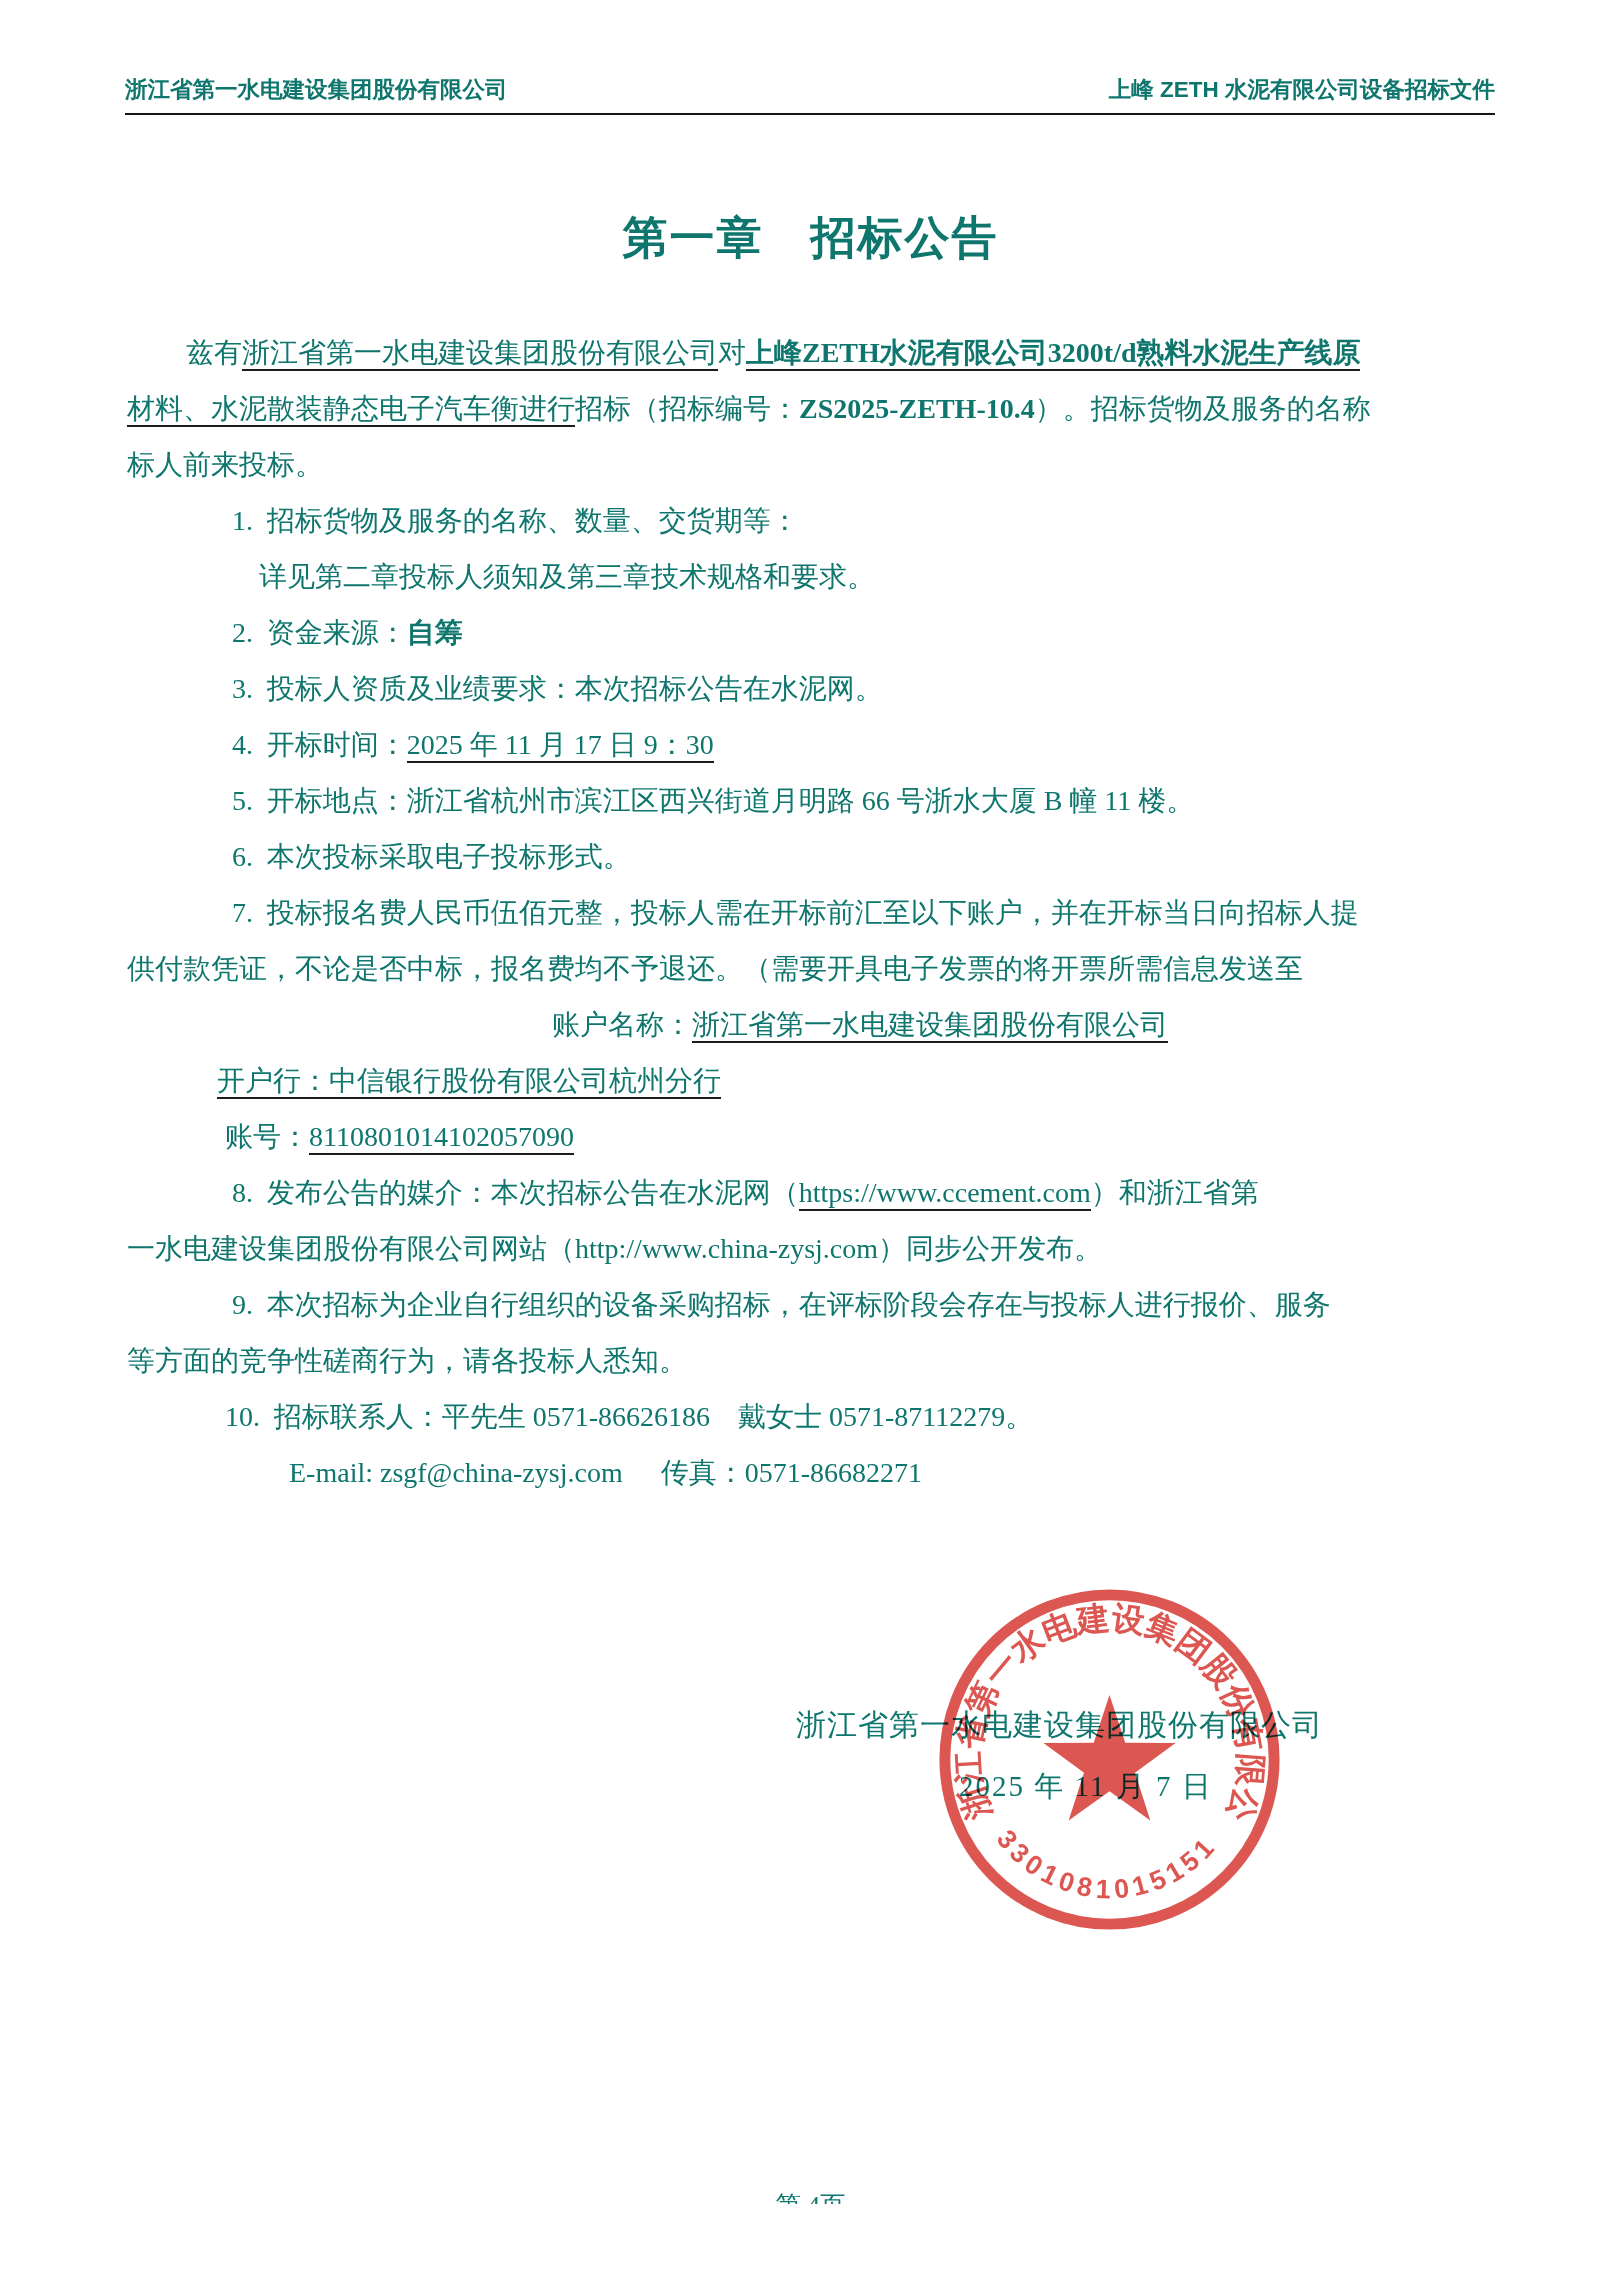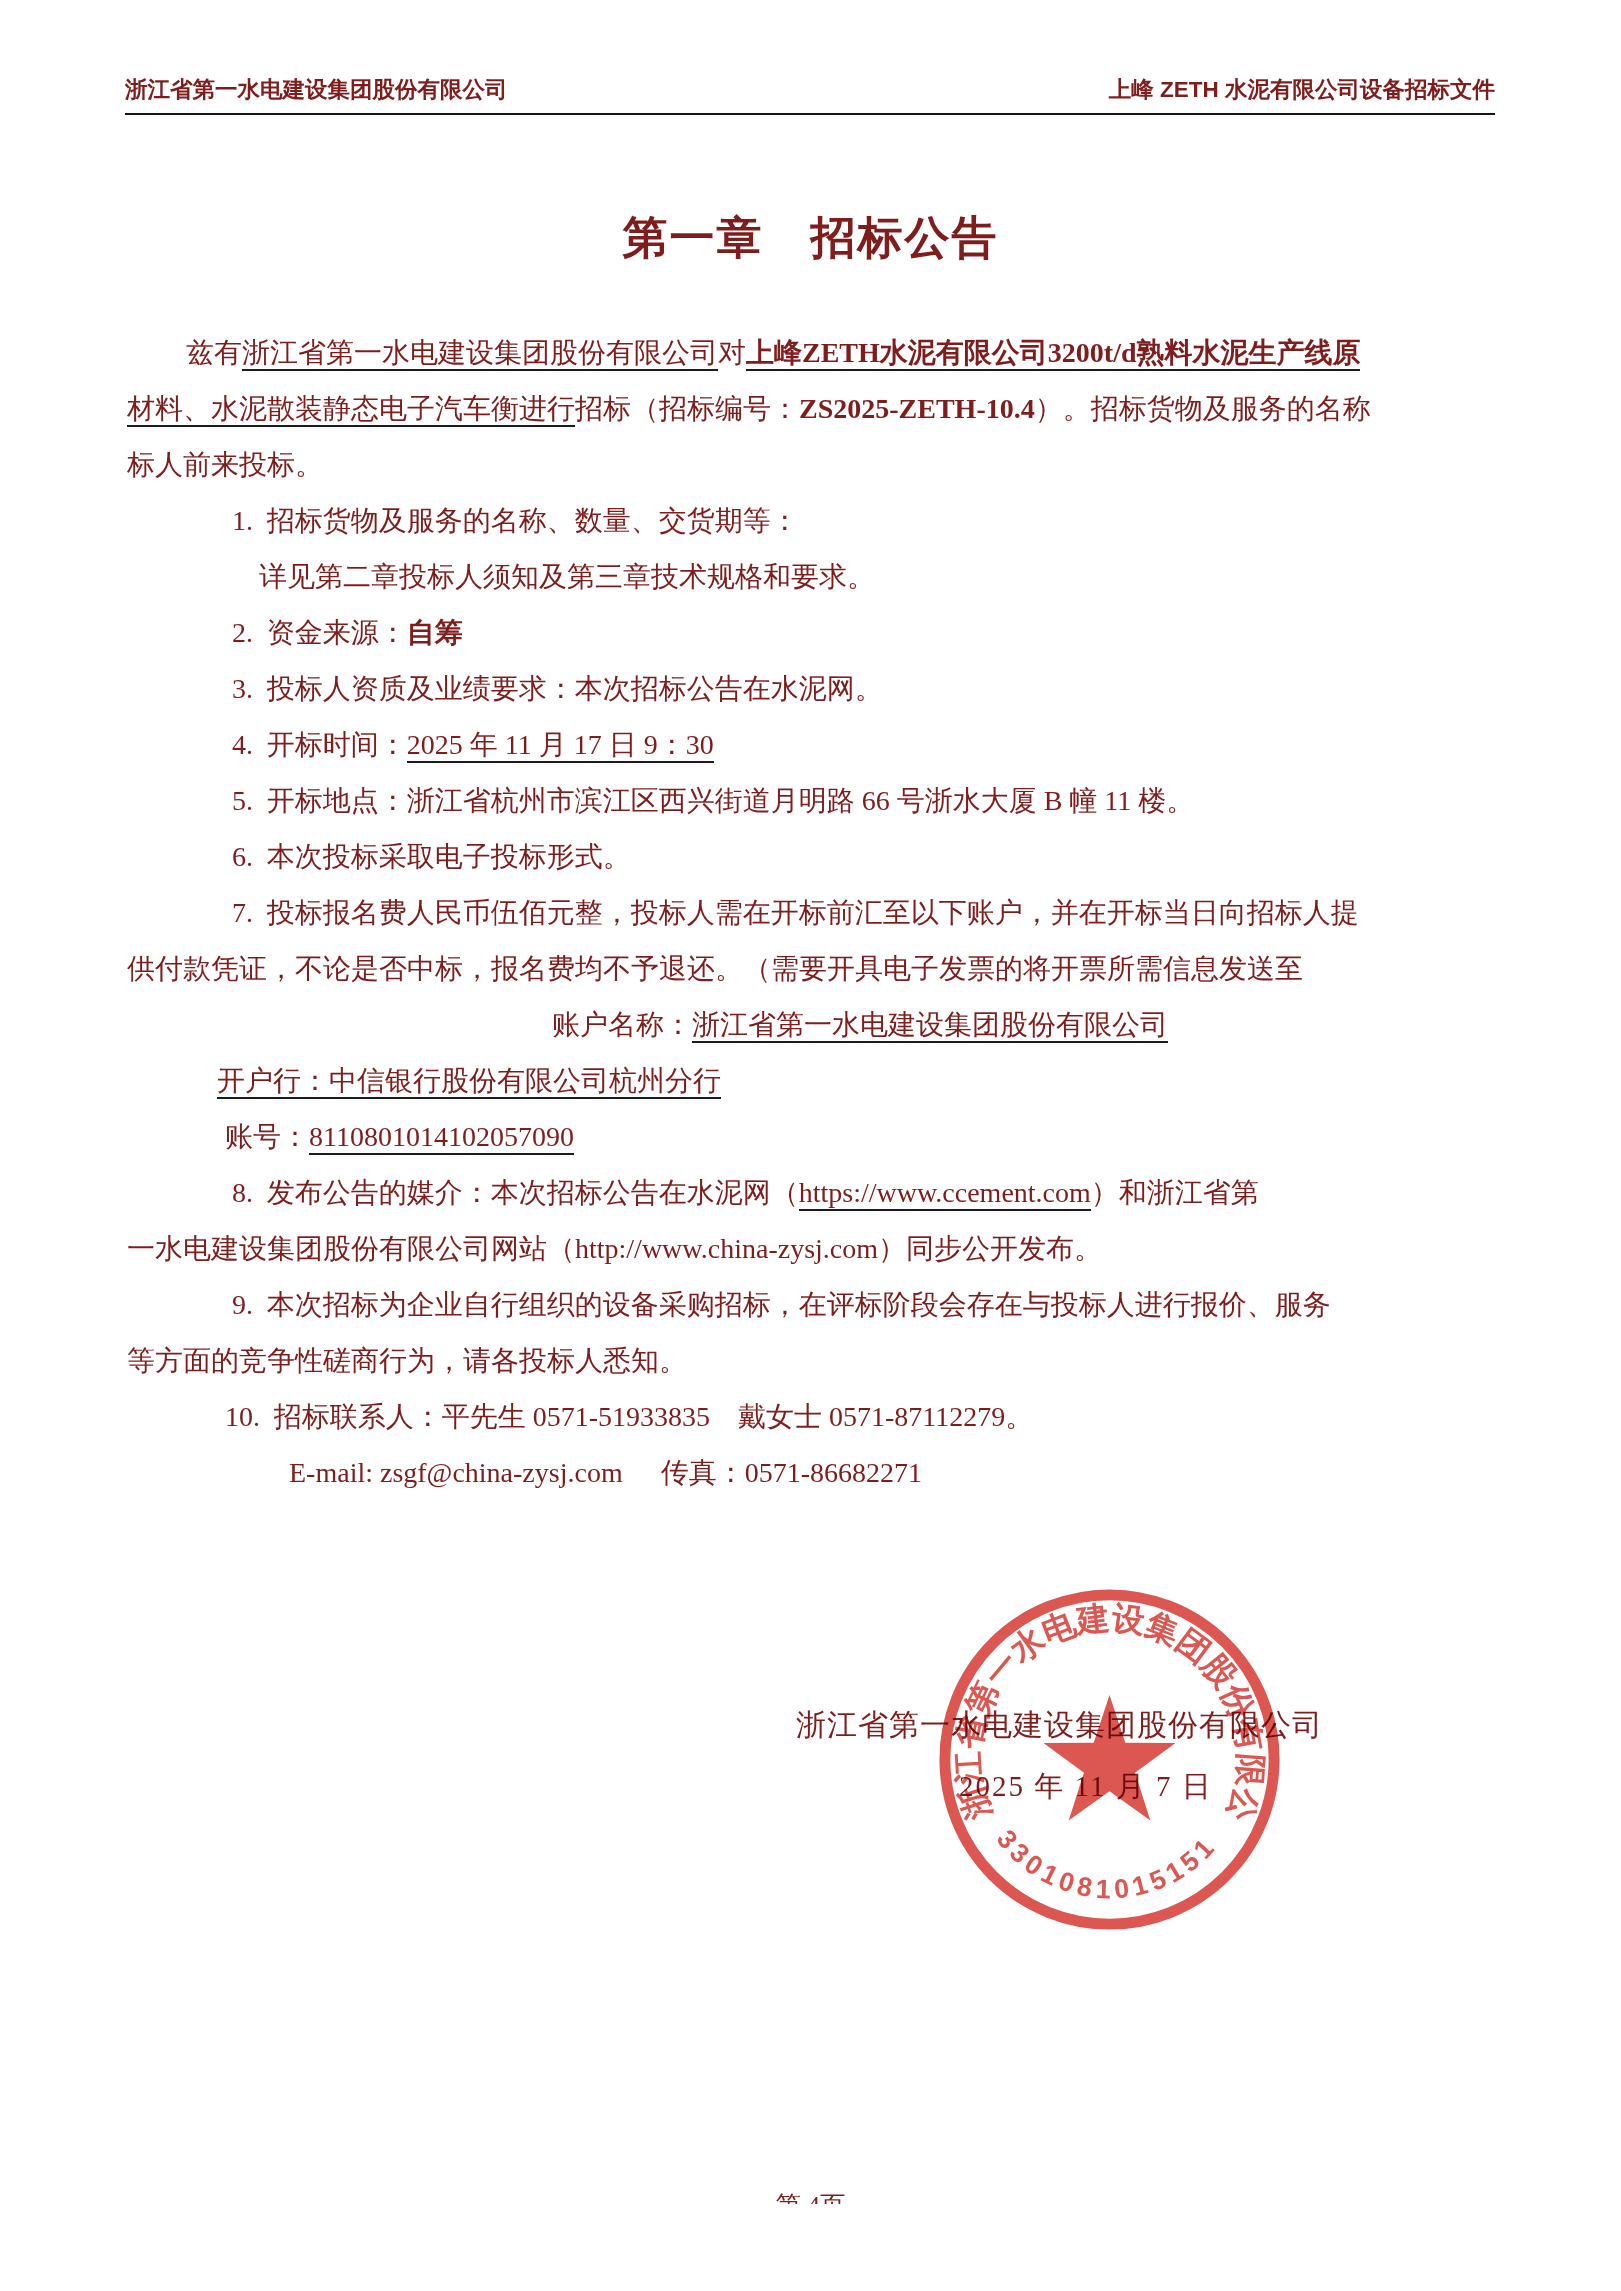--- a/index.html
+++ b/index.html
@@ -1,21 +1,21 @@
 <!DOCTYPE html>
 <html><head>
 <meta charset="utf-8">
 <style>
   html,body{margin:0;padding:0;background:#ffffff;}
   .page{
     position:relative;
     width:1621px;height:2204px;
     background:#ffffff;
     font-family:"Liberation Serif","DejaVu Serif",serif;
-    color:#7f1d1d;
+    color:#0f766e;
     overflow:hidden;
   }
   
   .header{
     position:absolute;left:125px;top:74px;width:1370px;
     display:flex;justify-content:space-between;align-items:flex-end;
     font-family:"Liberation Sans","DejaVu Sans",sans-serif;
     font-weight:700;font-size:22.5px;
     padding-bottom:7.8px;border-bottom:2px solid #161616;
   }
@@ -100,21 +100,21 @@
     <div class="ln ind-acct1"><span>账户名称：</span><span class="u">浙江省第一水电建设集团股份有限公司</span></div>
     <div class="ln ind-acct2"><span class="u">开户行：中信银行股份有限公司杭州分行</span></div>
     <div class="ln ind-acct3"><span>账号：</span><span class="u">8110801014102057090</span></div>
 
     <div class="ln ind-num"><span class="num">8.</span><span>发布公告的媒介：本次招标公告在水泥网（</span><span class="u">https://www.ccement.com</span><span>）和浙江省第</span></div>
     <div class="ln">一水电建设集团股份有限公司网站（http://www.china-zysj.com）同步公开发布。</div>
 
     <div class="ln ind-num"><span class="num">9.</span><span>本次招标为企业自行组织的设备采购招标，在评标阶段会存在与投标人进行报价、服务</span></div>
     <div class="ln">等方面的竞争性磋商行为，请各投标人悉知。</div>
 
-    <div class="ln ind-ten"><span class="num">10.</span><span>招标联系人：平先生 0571-51933835　戴女士 0571-87112279。</span></div>
+    <div class="ln ind-ten"><span class="num">10.</span><span>招标联系人：平先生 0571-86626186　戴女士 0571-87112279。</span></div>
     <div class="ln ind-email"><span>E-mail: zsgf@china-zysj.com</span><span class="fax">传真：0571-86682271</span></div>
 
   </div>
 
   <div class="sig-company">浙江省第一水电建设集团股份有限公司</div>
   <div class="sig-date">2025 年 11 月 7 日</div>
 
   <div class="stamp">
     <svg viewBox="0 0 360 360" width="357" height="357" xmlns="http://www.w3.org/2000/svg">
       <defs>

